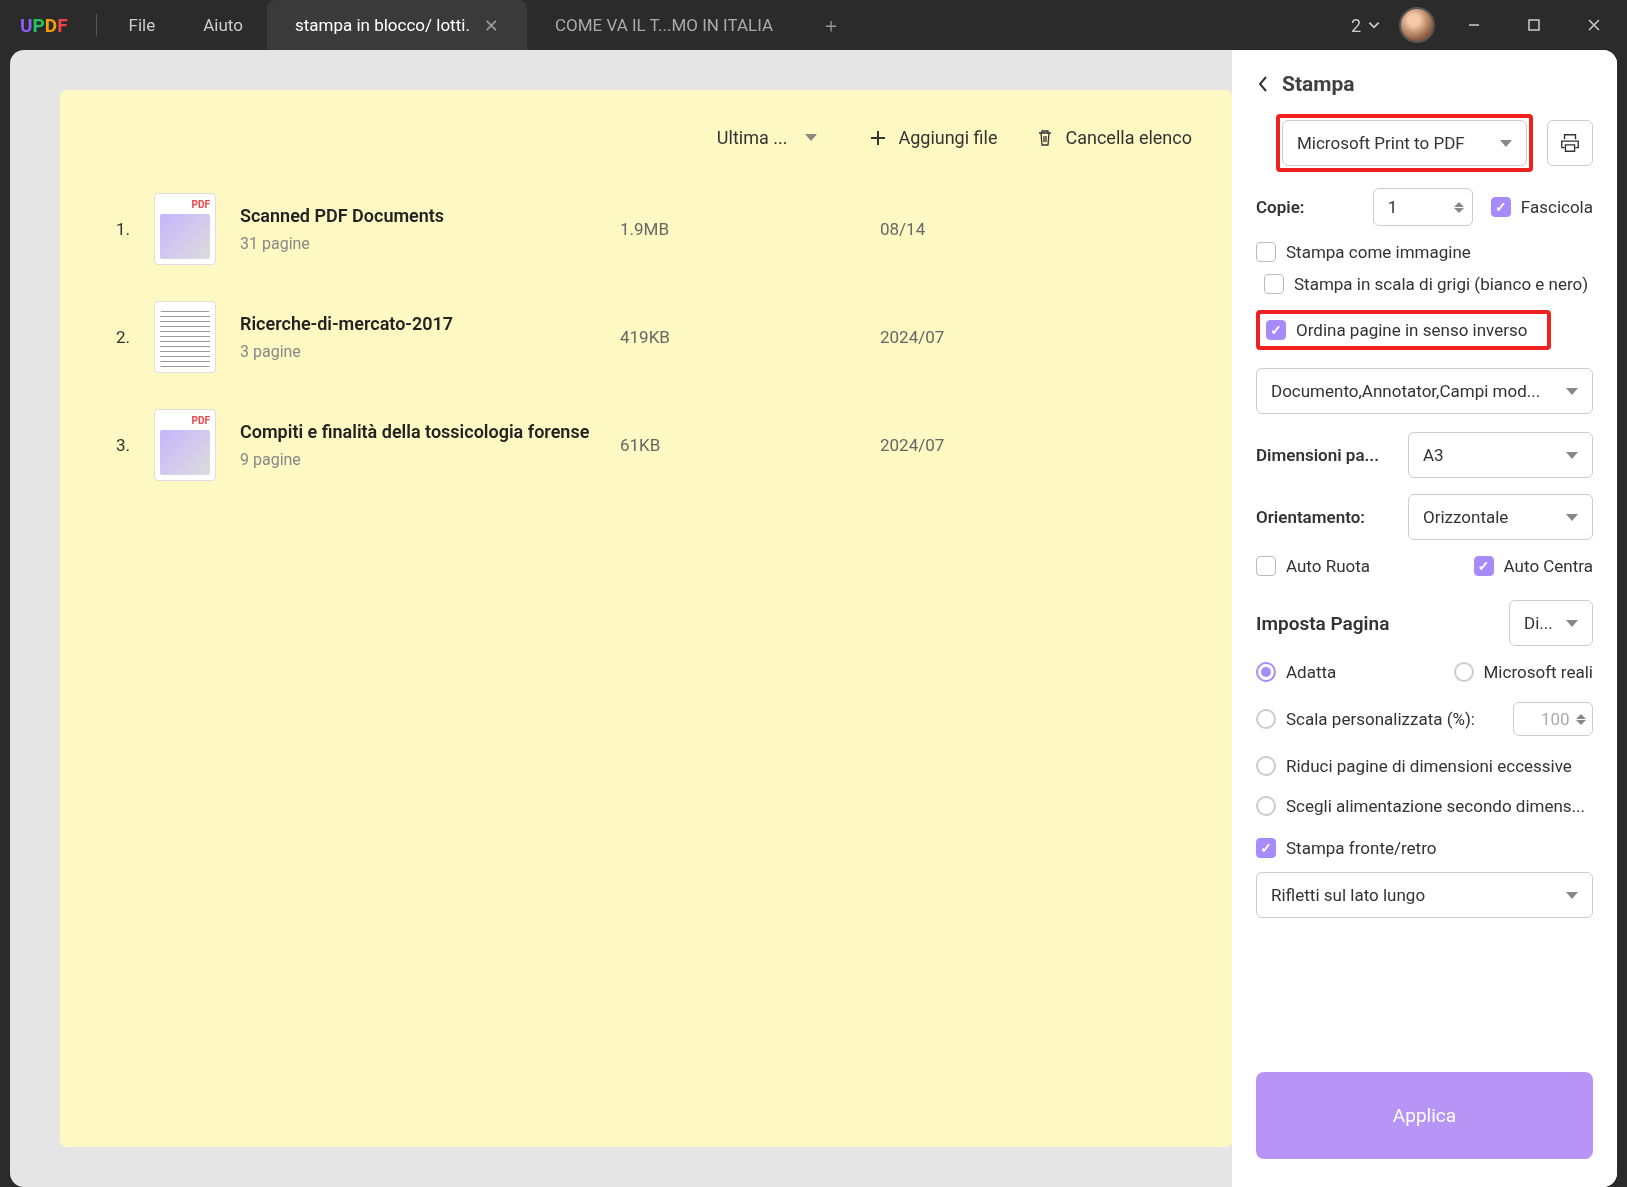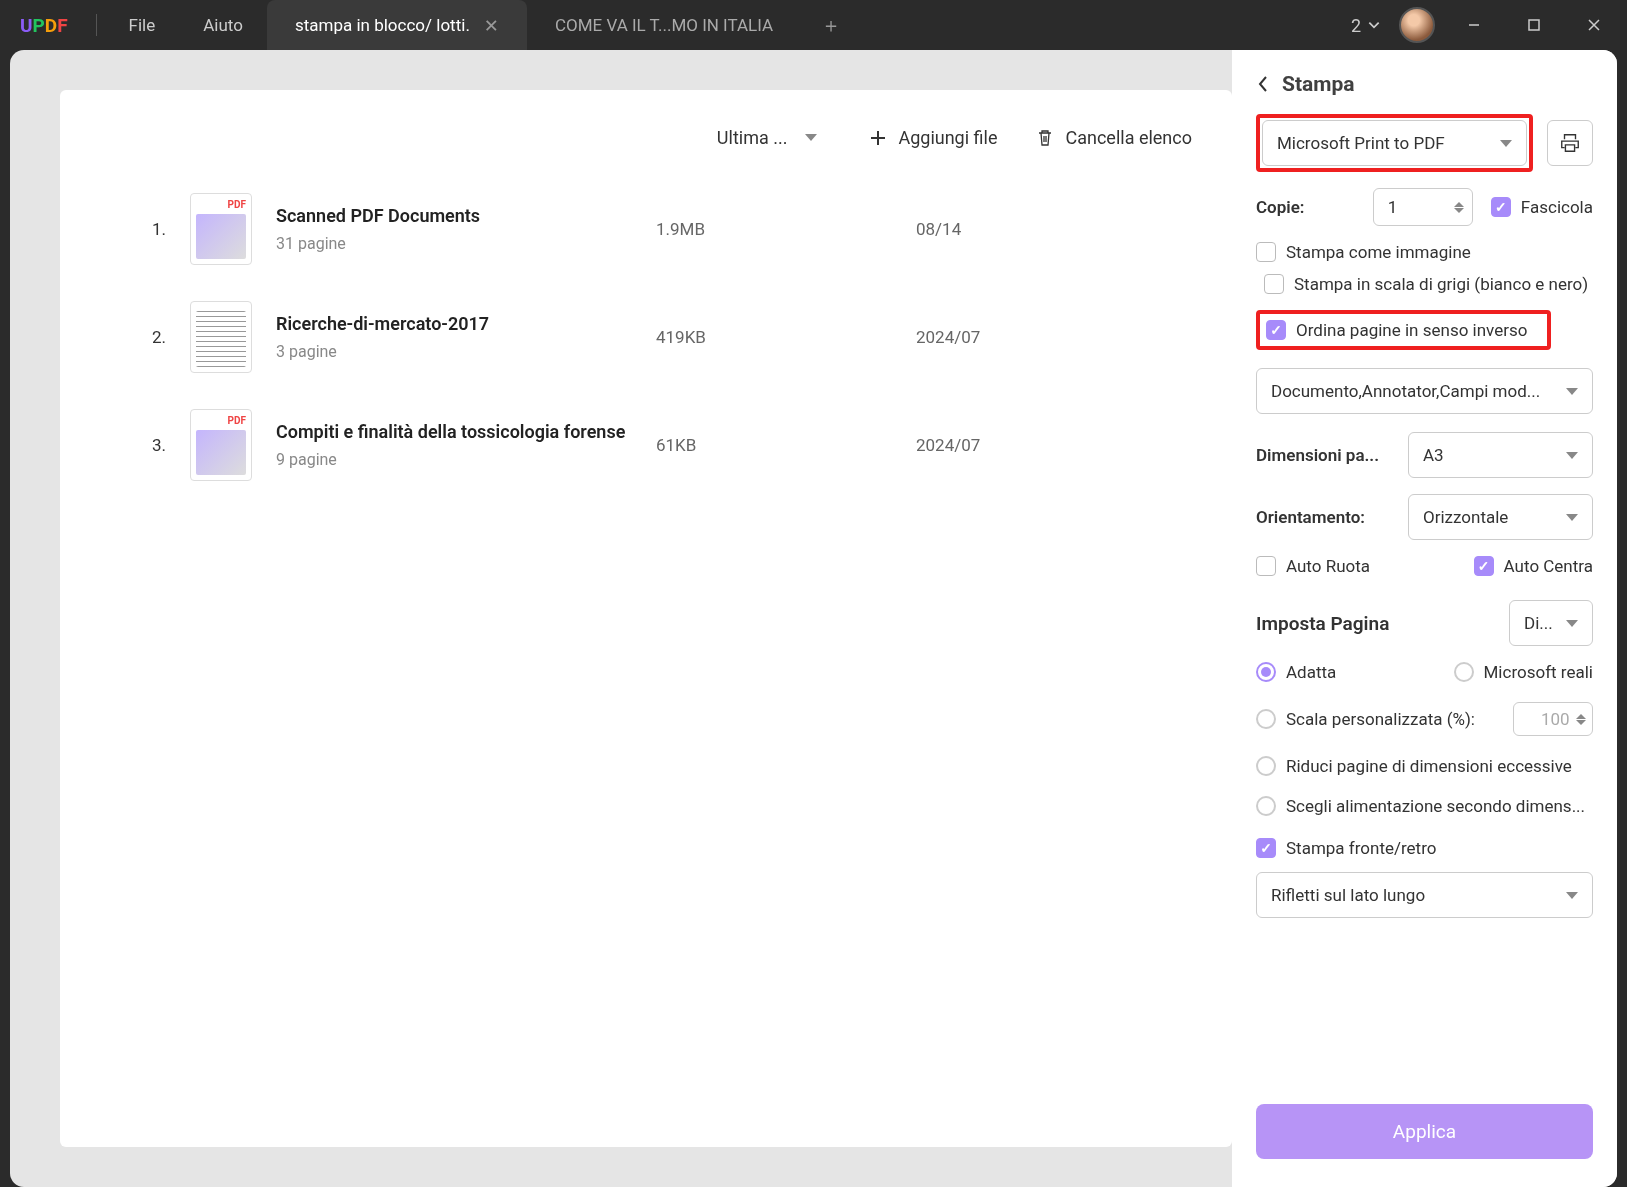--- a/index.html
+++ b/index.html
@@ -19,21 +19,21 @@
 .plus-tab { padding: 0 20px; color: #999; font-size: 20px; }
 .spacer { flex: 1; }
 .right-controls { display: flex; align-items: center; gap: 18px; padding-right: 12px; }
 .counter { display: flex; align-items: center; gap: 6px; font-size: 18px; }
 .avatar { width: 36px; height: 36px; border-radius: 50%; background: radial-gradient(circle at 40% 35%, #f4c9a8 20%, #8b5a3c 70%); border: 2px solid #555; }
 .win-btn { width: 42px; height: 42px; display: flex; align-items: center; justify-content: center; color: #ccc; cursor: pointer; }
 .win-btn svg { width: 14px; height: 14px; }
 
 .workspace { display: flex; height: calc(100% - 50px); background: #e5e5e5; border-radius: 14px; margin: 0 10px 10px 10px; overflow: hidden; }
 
-.main-area { flex: 1; background: #ffffff; margin: 40px 0 40px 50px; border-radius: 6px; display: flex; flex-direction: column; padding-left: 36px; }
+.main-area { flex: 1; background: #fef9c3; margin: 40px 0 40px 50px; border-radius: 6px; display: flex; flex-direction: column; }
 .toolbar { display: flex; justify-content: flex-end; align-items: center; gap: 38px; padding: 30px 40px 20px 40px; }
 .tool { display: flex; align-items: center; gap: 10px; font-size: 18px; color: #333; cursor: pointer; }
 .tool svg { width: 20px; height: 20px; }
 .sort-dd { display: flex; align-items: center; gap: 18px; border: 1px solid transparent; padding: 6px 12px; }
 .caret-down { width: 0; height: 0; border-left: 6px solid transparent; border-right: 6px solid transparent; border-top: 7px solid #888; }
 
 .file-list { padding: 0 40px; }
 .file-row { display: flex; align-items: center; padding: 18px 0; gap: 24px; }
 .idx { width: 30px; text-align: right; font-size: 17px; color: #333; }
 .thumb { width: 62px; height: 72px; border: 1px solid #ddd; border-radius: 4px; display: flex; flex-direction: column; align-items: center; justify-content: flex-start; padding: 5px; background: #fff; }
@@ -80,21 +80,21 @@
 .chk.checked .box::after { content: "✓"; color: #fff; font-size: 14px; font-weight: bold; }
 .chk.blank .box { background: #fff; }
 
 .radio { display: flex; align-items: center; gap: 10px; cursor: pointer; }
 .radio .circ { width: 20px; height: 20px; border: 2px solid #ccc; border-radius: 50%; display: flex; align-items: center; justify-content: center; flex-shrink: 0; }
 .radio.selected .circ { border-color: #a78bfa; }
 .radio.selected .circ::after { content: ""; width: 10px; height: 10px; background: #a78bfa; border-radius: 50%; }
 
 .section-gap { height: 22px; }
 .footer { padding: 18px 24px 28px 24px; }
-.apply-btn { width: 100%; padding: 16px; background: #b794f6; color: #fff; border: none; border-radius: 8px; font-size: 19px; cursor: pointer; }
+.apply-btn { width: 100%; padding: 32px; background: #b794f6; color: #fff; border: none; border-radius: 8px; font-size: 19px; cursor: pointer; }
 
 .field-row { display: flex; align-items: center; justify-content: space-between; margin-bottom: 16px; gap: 12px; }
 .field-row .dd { flex: 0 0 185px; }
 
 .radio-group { display: flex; flex-direction: column; gap: 20px; margin-top: 14px; }
 .radio-row { display: flex; align-items: center; justify-content: space-between; }
 </style>
 </head>
 <body>
 
@@ -206,21 +206,21 @@
   </div>
 
   <div class="side-panel">
     <div class="side-header">
       <svg class="back" width="14" height="18" viewBox="0 0 12 18">
           <path d="M9 2L3 9l6 7" stroke="#333" stroke-width="2" fill="none"></path>
         </svg>
       <h2>Stampa</h2>
     </div>
     <div class="side-body">
-      <div class="row" style="gap:14px;">
+      <div class="row" style="gap:14px;margin-left:20px;">
         <div class="highlight-red" style="flex:1;">
           <div class="dd full">
             <span class="txt">Microsoft Print to PDF</span>
             <span class="caret-down"></span>
           </div>
         </div>
         <div class="print-icon-btn">
           <svg viewBox="0 0 24 24">
               <path d="M6 8V3h12v5M6 17H3v-7h18v7h-3M7 14h10v7H7z" stroke="#333" stroke-width="1.5" fill="none"></path>
             </svg>

